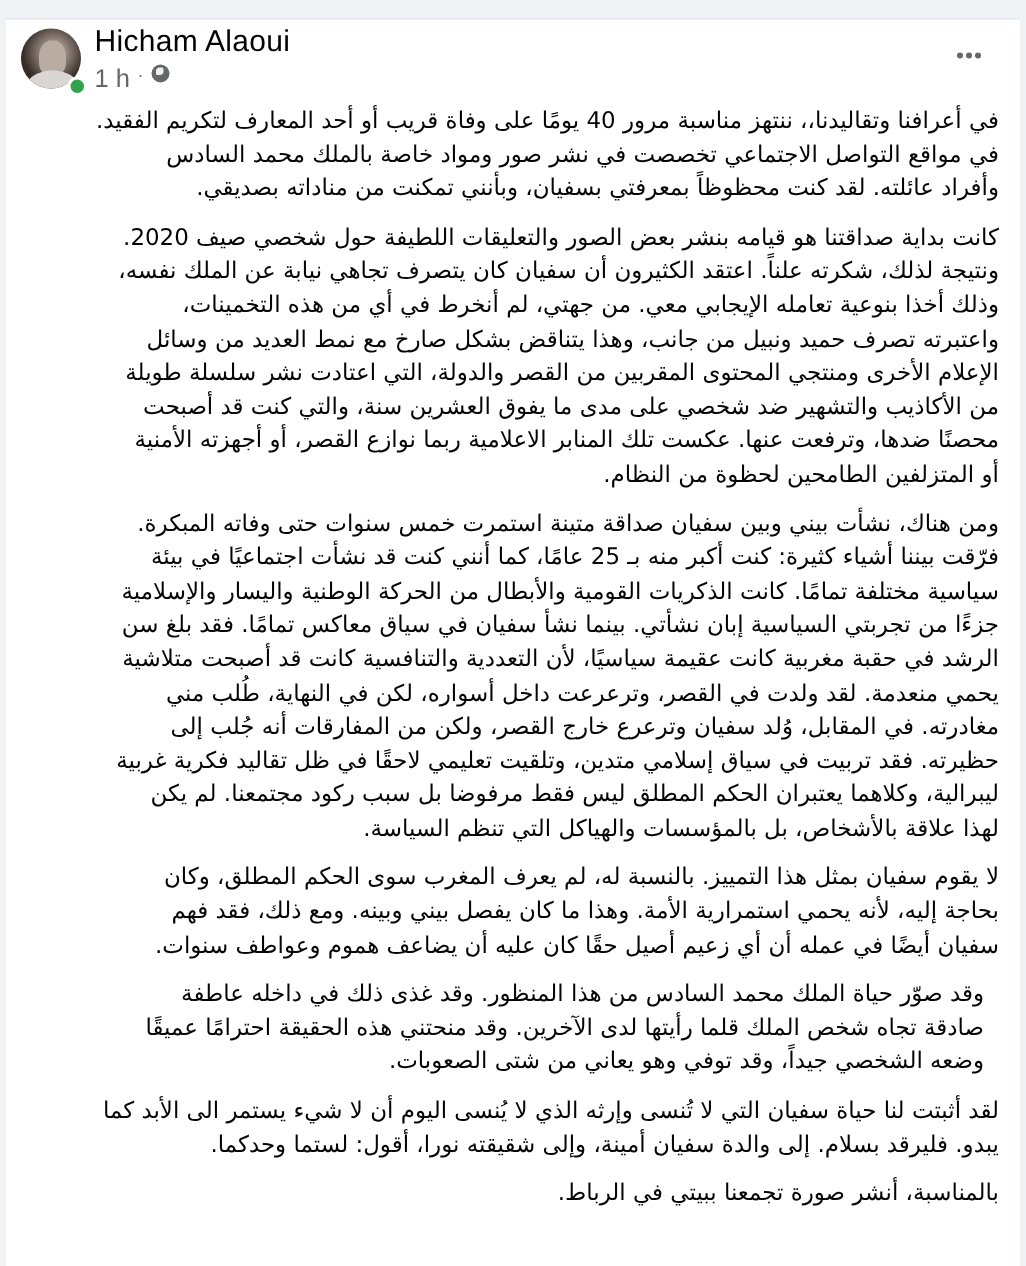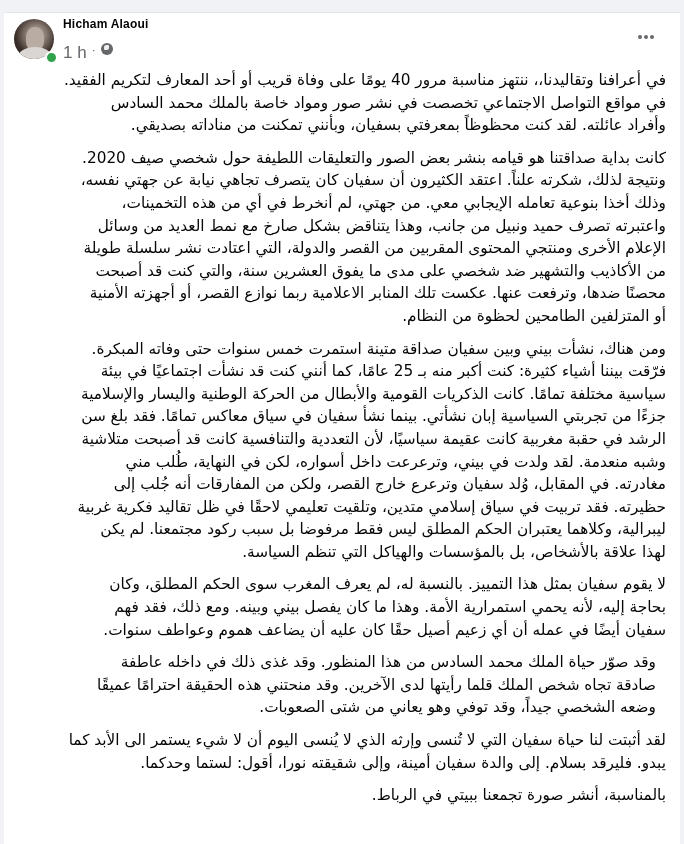--- a/index.html
+++ b/index.html
@@ -33,21 +33,21 @@
       background: #d9d6d3;
     }
     .online-dot {
       position: absolute; left: 41px; top: 38px;
       width: 9px; height: 9px; border-radius: 50%;
       background: #31a24c; border: 2px solid #ffffff;
     }
     .author {
       position: absolute; left: 59px; top: 4px;
       font-family: "Liberation Sans", sans-serif;
-      font-weight: bold; font-size: 12px; color: #050505;
+      font-weight: normal; font-size: 20px; color: #050505;
       letter-spacing: 0.2px;
     }
     .meta {
       position: absolute; left: 59px; top: 30px;
       display: flex; align-items: flex-start;
       font-family: "Liberation Sans", sans-serif;
       font-size: 17px; color: #65676b;
     }
     .meta .dot { margin: 0 5px; font-size: 12px; }
     .globe {
@@ -99,35 +99,35 @@
   </div>
 
   <div class="body" id="post-body">
       <div class="para">
         <p>في أعرافنا وتقاليدنا،، ننتهز مناسبة مرور 40 يومًا على وفاة قريب أو أحد المعارف لتكريم الفقيد.</p>
         <p>في مواقع التواصل الاجتماعي تخصصت في  نشر صور ومواد خاصة بالملك محمد السادس</p>
         <p>وأفراد عائلته.  لقد كنت محظوظاً بمعرفتي بسفيان، وبأنني تمكنت من مناداته بصديقي.</p>
       </div>
       <div class="para">
         <p>كانت بداية صداقتنا هو قيامه بنشر بعض الصور والتعليقات اللطيفة حول شخصي صيف 2020.</p>
-        <p>ونتيجة لذلك، شكرته علناً.  اعتقد الكثيرون أن سفيان كان يتصرف تجاهي نيابة عن جهتي نفسه،</p>
+        <p>ونتيجة لذلك، شكرته علناً.  اعتقد الكثيرون أن سفيان كان يتصرف تجاهي نيابة عن الملك نفسه،</p>
         <p>وذلك أخذا بنوعية تعامله الإيجابي معي.  من جهتي، لم أنخرط في أي من هذه التخمينات،</p>
         <p>واعتبرته تصرف حميد ونبيل من جانب، وهذا يتناقض بشكل صارخ مع نمط العديد من وسائل</p>
         <p>الإعلام الأخرى ومنتجي المحتوى المقربين من القصر والدولة، التي اعتادت نشر سلسلة طويلة</p>
         <p>من الأكاذيب والتشهير ضد شخصي على مدى ما يفوق العشرين سنة، والتي كنت قد أصبحت</p>
         <p>محصنًا ضدها، وترفعت عنها.  عكست تلك المنابر الاعلامية ربما نوازع القصر، أو أجهزته الأمنية</p>
         <p>أو المتزلفين الطامحين لحظوة من النظام.</p>
       </div>
       <div class="para">
         <p>ومن هناك، نشأت بيني وبين سفيان صداقة متينة استمرت خمس سنوات حتى وفاته المبكرة.</p>
         <p>فرّقت بيننا أشياء كثيرة: كنت أكبر منه بـ 25 عامًا، كما أنني كنت قد نشأت اجتماعيًا في بيئة</p>
         <p>سياسية مختلفة تمامًا.  كانت الذكريات القومية والأبطال من الحركة الوطنية واليسار والإسلامية</p>
         <p>جزءًا من تجربتي السياسية إبان نشأتي.  بينما   نشأ سفيان في سياق معاكس تمامًا.  فقد بلغ سن</p>
         <p>الرشد في حقبة مغربية كانت عقيمة سياسيًا، لأن التعددية والتنافسية كانت قد أصبحت متلاشية</p>
-        <p>وشبه منعدمة.  لقد ولدت في بيني، وترعرعت داخل أسواره،  لكن في النهاية، طُلب مني</p>
+        <p>يحمي منعدمة.  لقد ولدت في القصر، وترعرعت داخل أسواره،  لكن في النهاية، طُلب مني</p>
         <p>مغادرته.  في المقابل،  وُلد سفيان وترعرع خارج القصر، ولكن من المفارقات أنه جُلب إلى</p>
         <p>حظيرته.  فقد تربيت في سياق إسلامي متدين، وتلقيت تعليمي لاحقًا في ظل تقاليد فكرية غربية</p>
         <p>ليبرالية، وكلاهما يعتبران الحكم المطلق ليس فقط مرفوضا بل سبب ركود مجتمعنا.  لم يكن</p>
         <p>لهذا علاقة بالأشخاص، بل بالمؤسسات والهياكل التي تنظم السياسة.</p>
       </div>
       <div class="para">
         <p>لا يقوم سفيان بمثل هذا التمييز.  بالنسبة له، لم يعرف المغرب سوى الحكم المطلق، وكان</p>
         <p>بحاجة إليه، لأنه يحمي استمرارية الأمة.  وهذا ما كان يفصل بيني وبينه. ومع ذلك، فقد فهم</p>
         <p>سفيان أيضًا في عمله أن أي زعيم أصيل حقًا كان عليه أن يضاعف هموم وعواطف سنوات.</p>
       </div>

